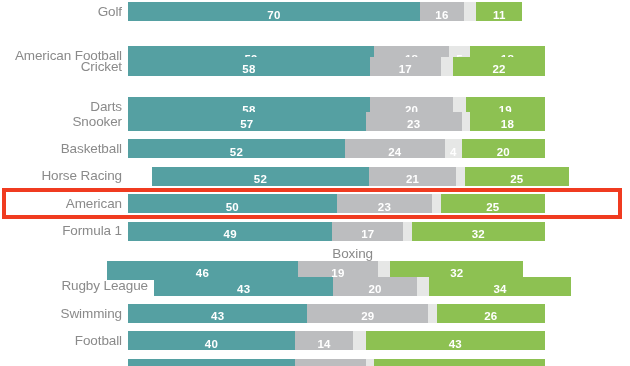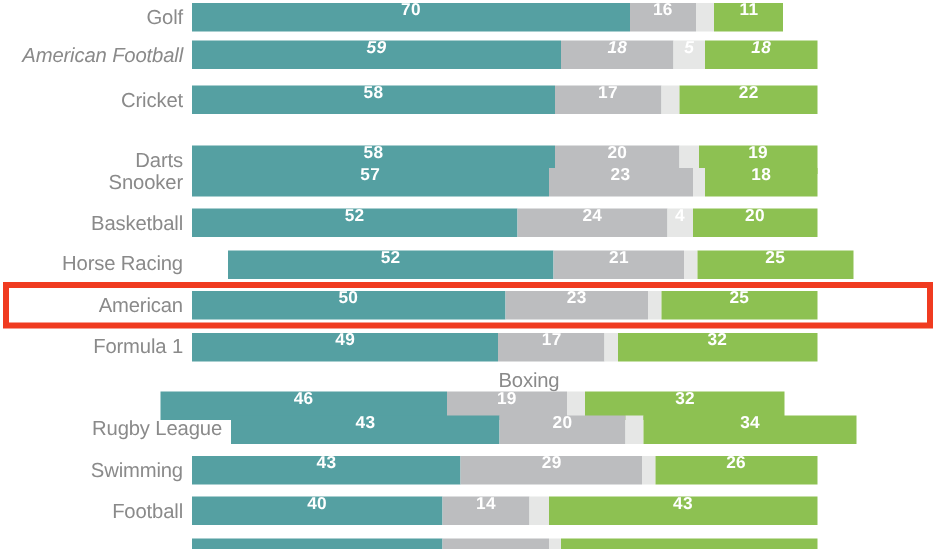--- a/index.html
+++ b/index.html
@@ -36,21 +36,21 @@
   .bar {
     position: relative;
     display: flex;
     height: 19px;
     width: 417px;
     align-items: stretch;
   }
   .seg {
     position: relative;
     display: flex;
-    align-items: flex-start;
+    align-items: flex-end;
     justify-content: center;
     height: 19px;
     overflow: hidden;
   }
   .seg-val {
     font-size: 11.5px;
     font-weight: bold;
     color: #ffffff;
     line-height: 1;
     white-space: nowrap;
@@ -83,21 +83,21 @@
         </div>
         <div class="seg s1" style="width: 44px;">
           <span class="seg-val">16</span>
         </div>
         <div class="seg s2" style="width: 12.51px;"></div>
         <div class="seg s3" style="width: 45.87px;">
           <span class="seg-val">11</span>
         </div>
       </div>
     </div>
-    <div class="row" style="top: 25px; font-style: italic;">
+    <div class="row" style="top: 44px;">
       <div class="row-label">American Football</div>
       <div class="bar">
         <div class="seg s0" style="width: 246.03px;">
           <span class="seg-val">59</span>
         </div>
         <div class="seg s1" style="width: 75.06px;">
           <span class="seg-val">18</span>
         </div>
         <div class="seg s2" style="width: 20.85px;">
           <span class="seg-val">5</span>

